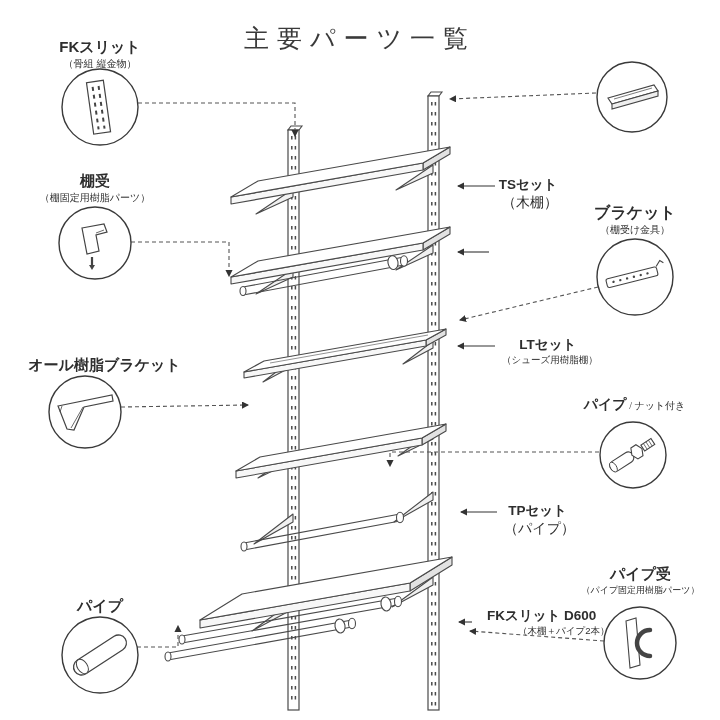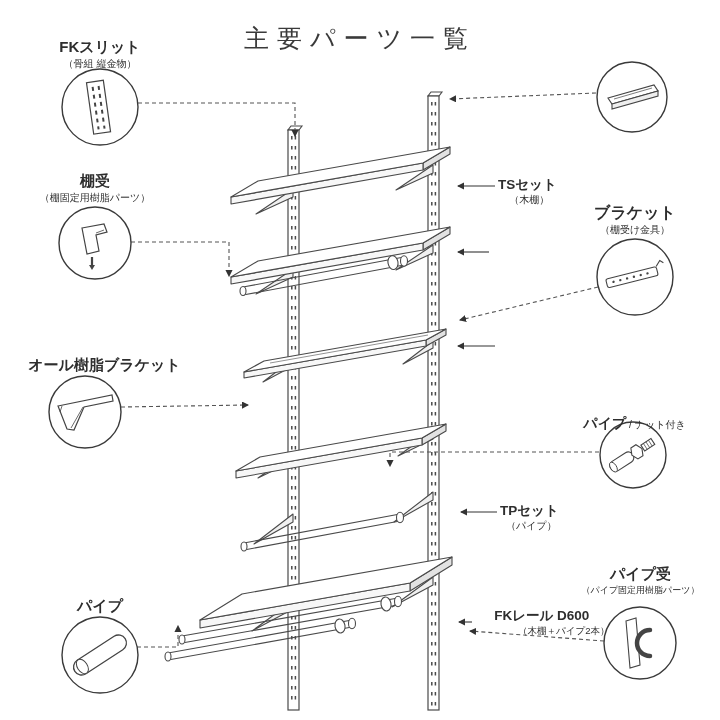--- a/index.html
+++ b/index.html
@@ -10,21 +10,21 @@
   .title{
     position:absolute;top:22px;left:0;right:0;text-align:center;
     font-size:25px;letter-spacing:8px;color:#3a3a3a;
   }
   svg.scene{position:absolute;left:0;top:0;}
   .lbl{position:absolute;text-align:center;line-height:1.2;}
   .lbl .main{font-weight:bold;font-size:15px;}
   .lbl .sub{font-size:10px;margin-top:2px;}
   .ann{position:absolute;text-align:center;line-height:1.25;}
   .ann .main{font-weight:bold;font-size:13.5px;}
-  .ann .sub{font-size:10px;padding-left:4px;}
+  .ann .sub{font-size:14px;padding-left:4px;}
   .inline-lbl .main{font-size:14px;font-weight:bold;display:inline;}
   .inline-lbl .sub{font-size:10px;display:inline;margin:0;}
 </style>
 </head>
 <body>
 
 <div class="canvas">
 
   <svg class="scene" width="720" height="720" viewBox="0 0 720 720">
     <defs>
@@ -225,37 +225,41 @@
     <div class="main" style="font-size:16px;">ブラケット</div>
     <div class="sub">（棚受け金具）</div>
   </div>
   <div class="lbl" style="left:15px;top:172px;width:160px;">
     <div class="main">棚受</div>
     <div class="sub">（棚固定用樹脂パーツ）</div>
   </div>
   <div class="lbl" style="left:12px;top:356px;width:185px;font-family:Liberation Serif, serif;">
     <div class="main">オール樹脂ブラケット</div>
   </div>
-  <div class="lbl inline-lbl" style="left:552px;top:413px;width:165px;">
+  <div class="lbl inline-lbl" style="left:552px;top:394px;width:165px;font-family:Liberation Serif, serif;">
     <span class="main">パイプ</span><span class="sub"> / ナット付き</span>
   </div>
   <div class="lbl" style="left:40px;top:597px;width:120px;">
     <div class="main">パイプ</div>
   </div>
   <div class="lbl" style="left:558px;top:565px;width:165px;">
     <div class="main">パイプ受</div>
     <div class="sub" style="font-size:9px;">（パイプ固定用樹脂パーツ）</div>
   </div>
 
   <div class="ann" style="left:498px;top:177px;">
     <div class="main">TSセット</div>
     <div class="sub">（木棚）</div>
   </div>
+  <div class="ann" style="left:498px;top:337px;">
+    <div class="main">LTセット</div>
+    <div class="sub" style="font-size:9.5px;">（シューズ用樹脂棚）</div>
+  </div>
   <div class="ann" style="left:500px;top:503px;">
     <div class="main">TPセット</div>
     <div class="sub">（パイプ）</div>
   </div>
   <div class="ann" style="left:474px;top:608px;">
-    <div class="main">FKレール D600</div>
+    <div class="main">FKスリット D600</div>
     <div class="sub" style="font-size:9.5px;margin-left:40px;">（木棚＋パイプ2本）</div>
   </div>
 
 </div>
 
 </body></html>

